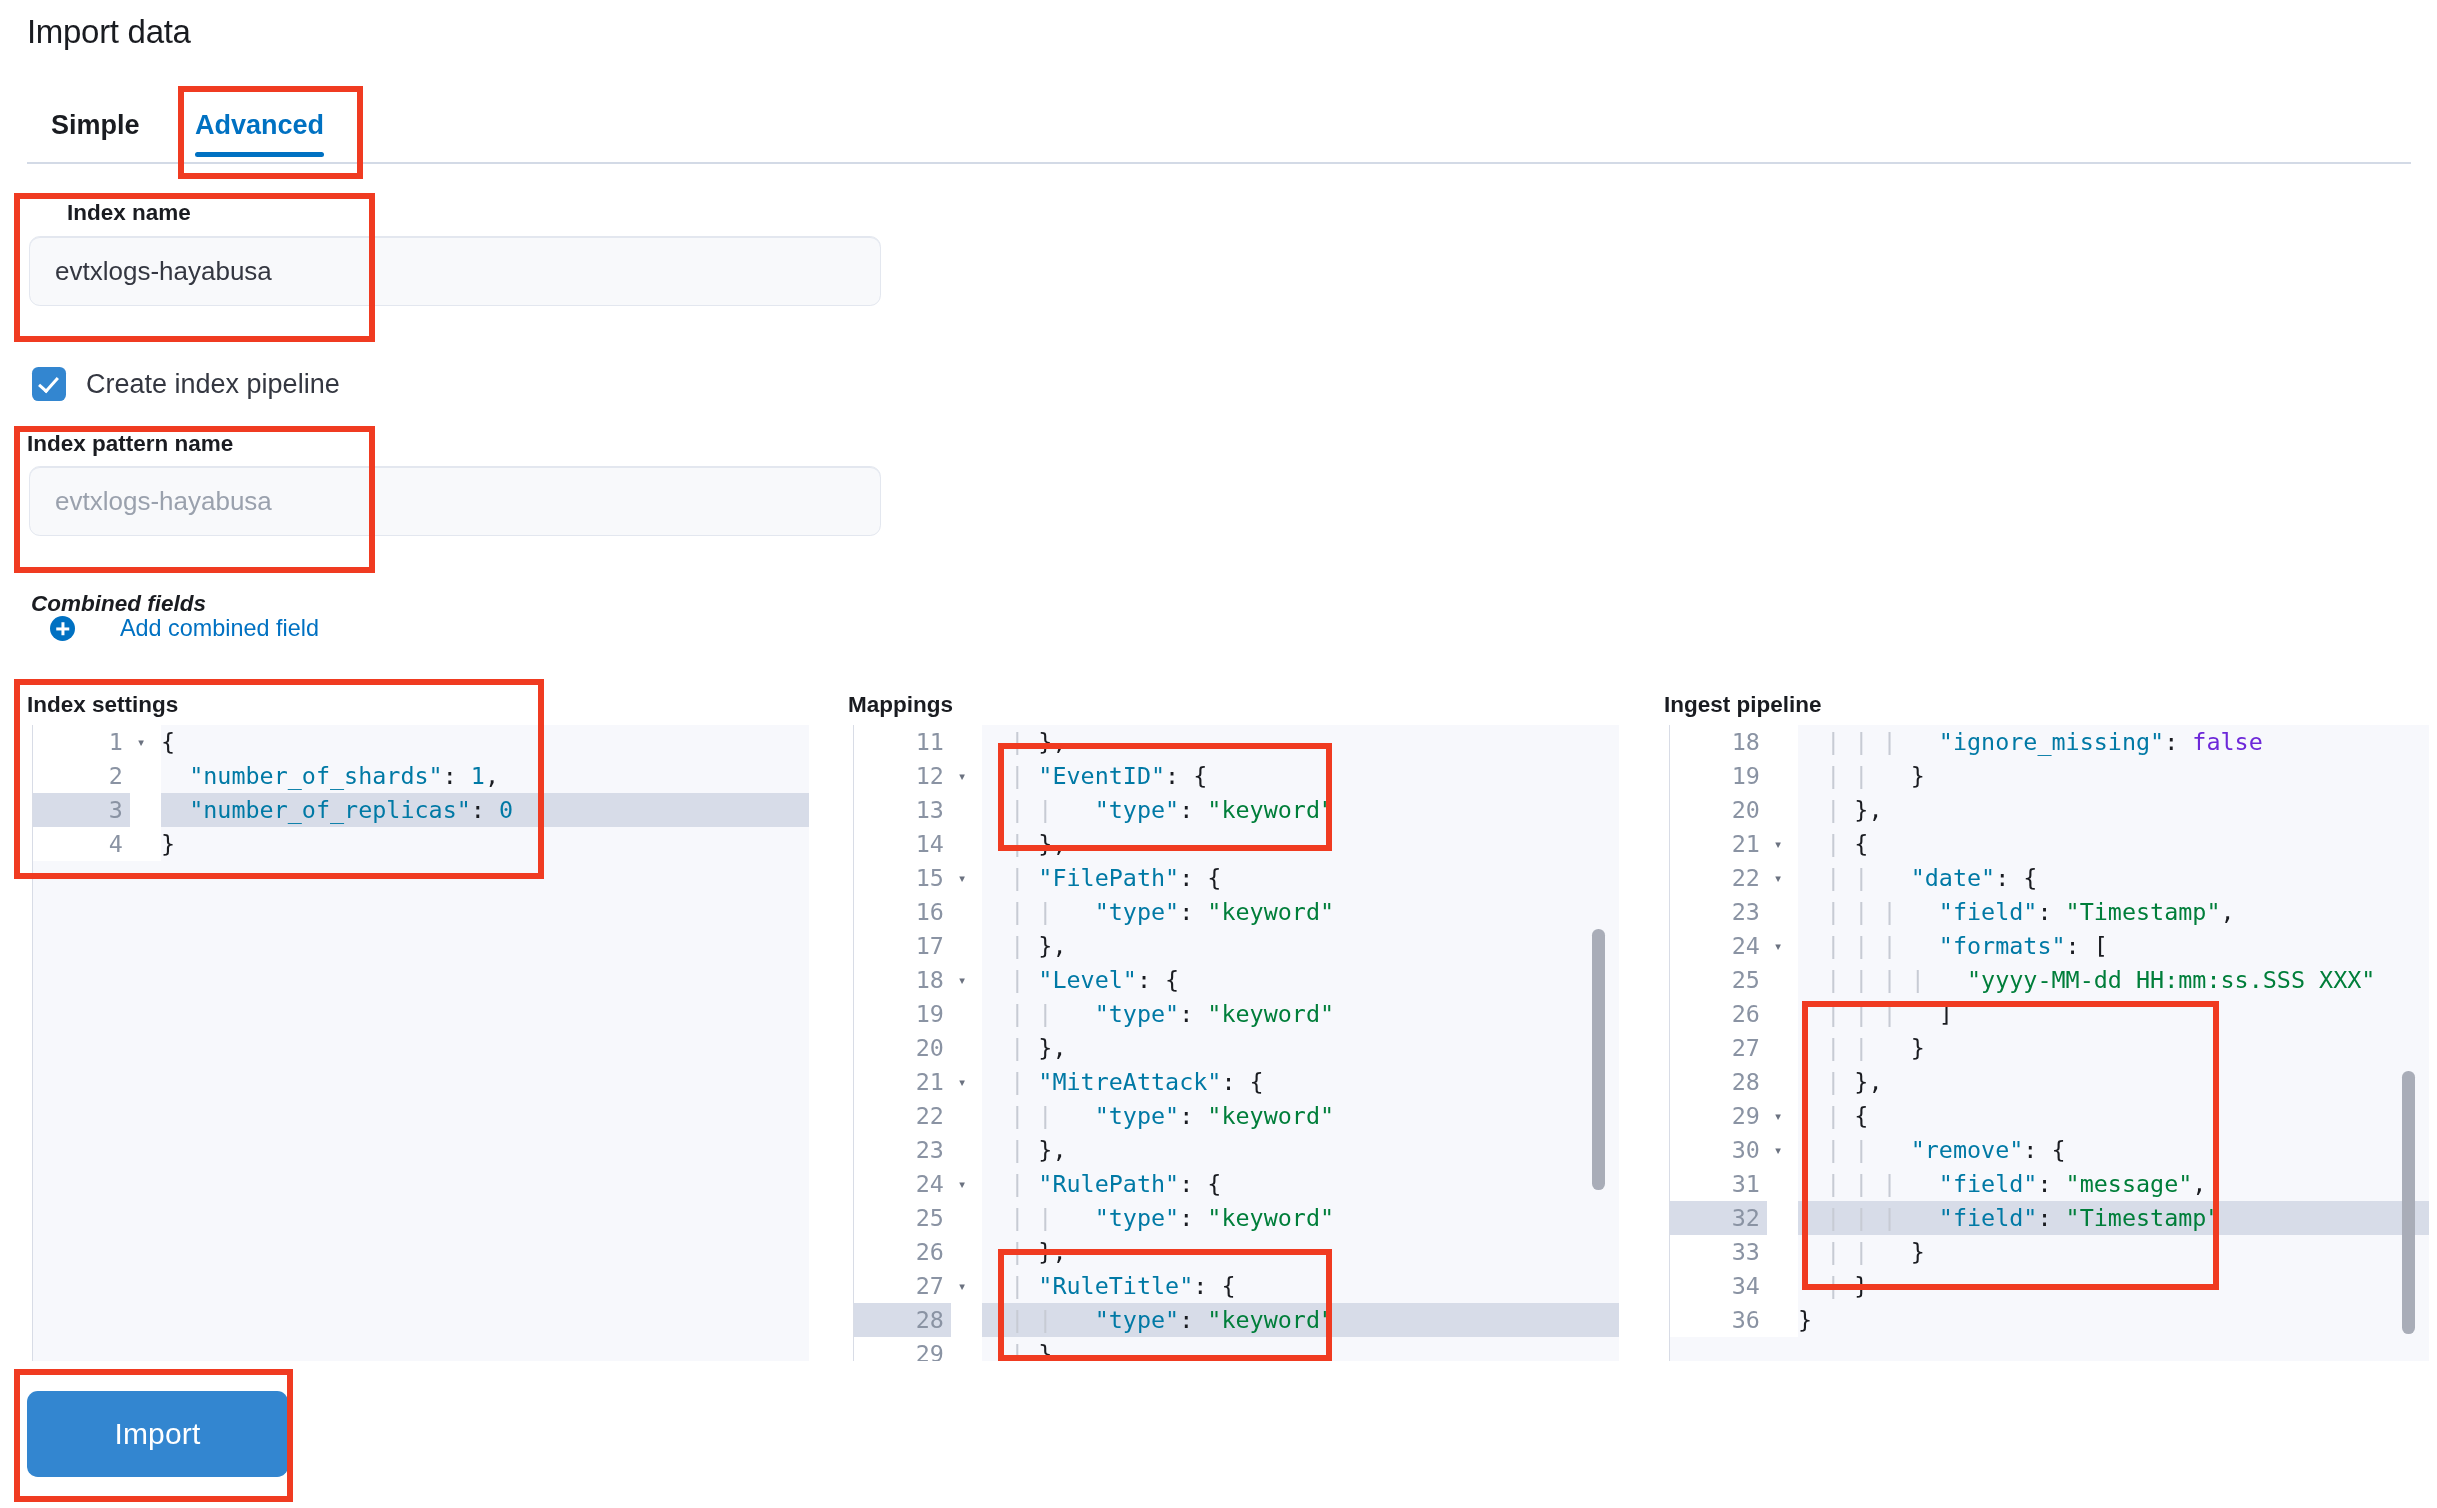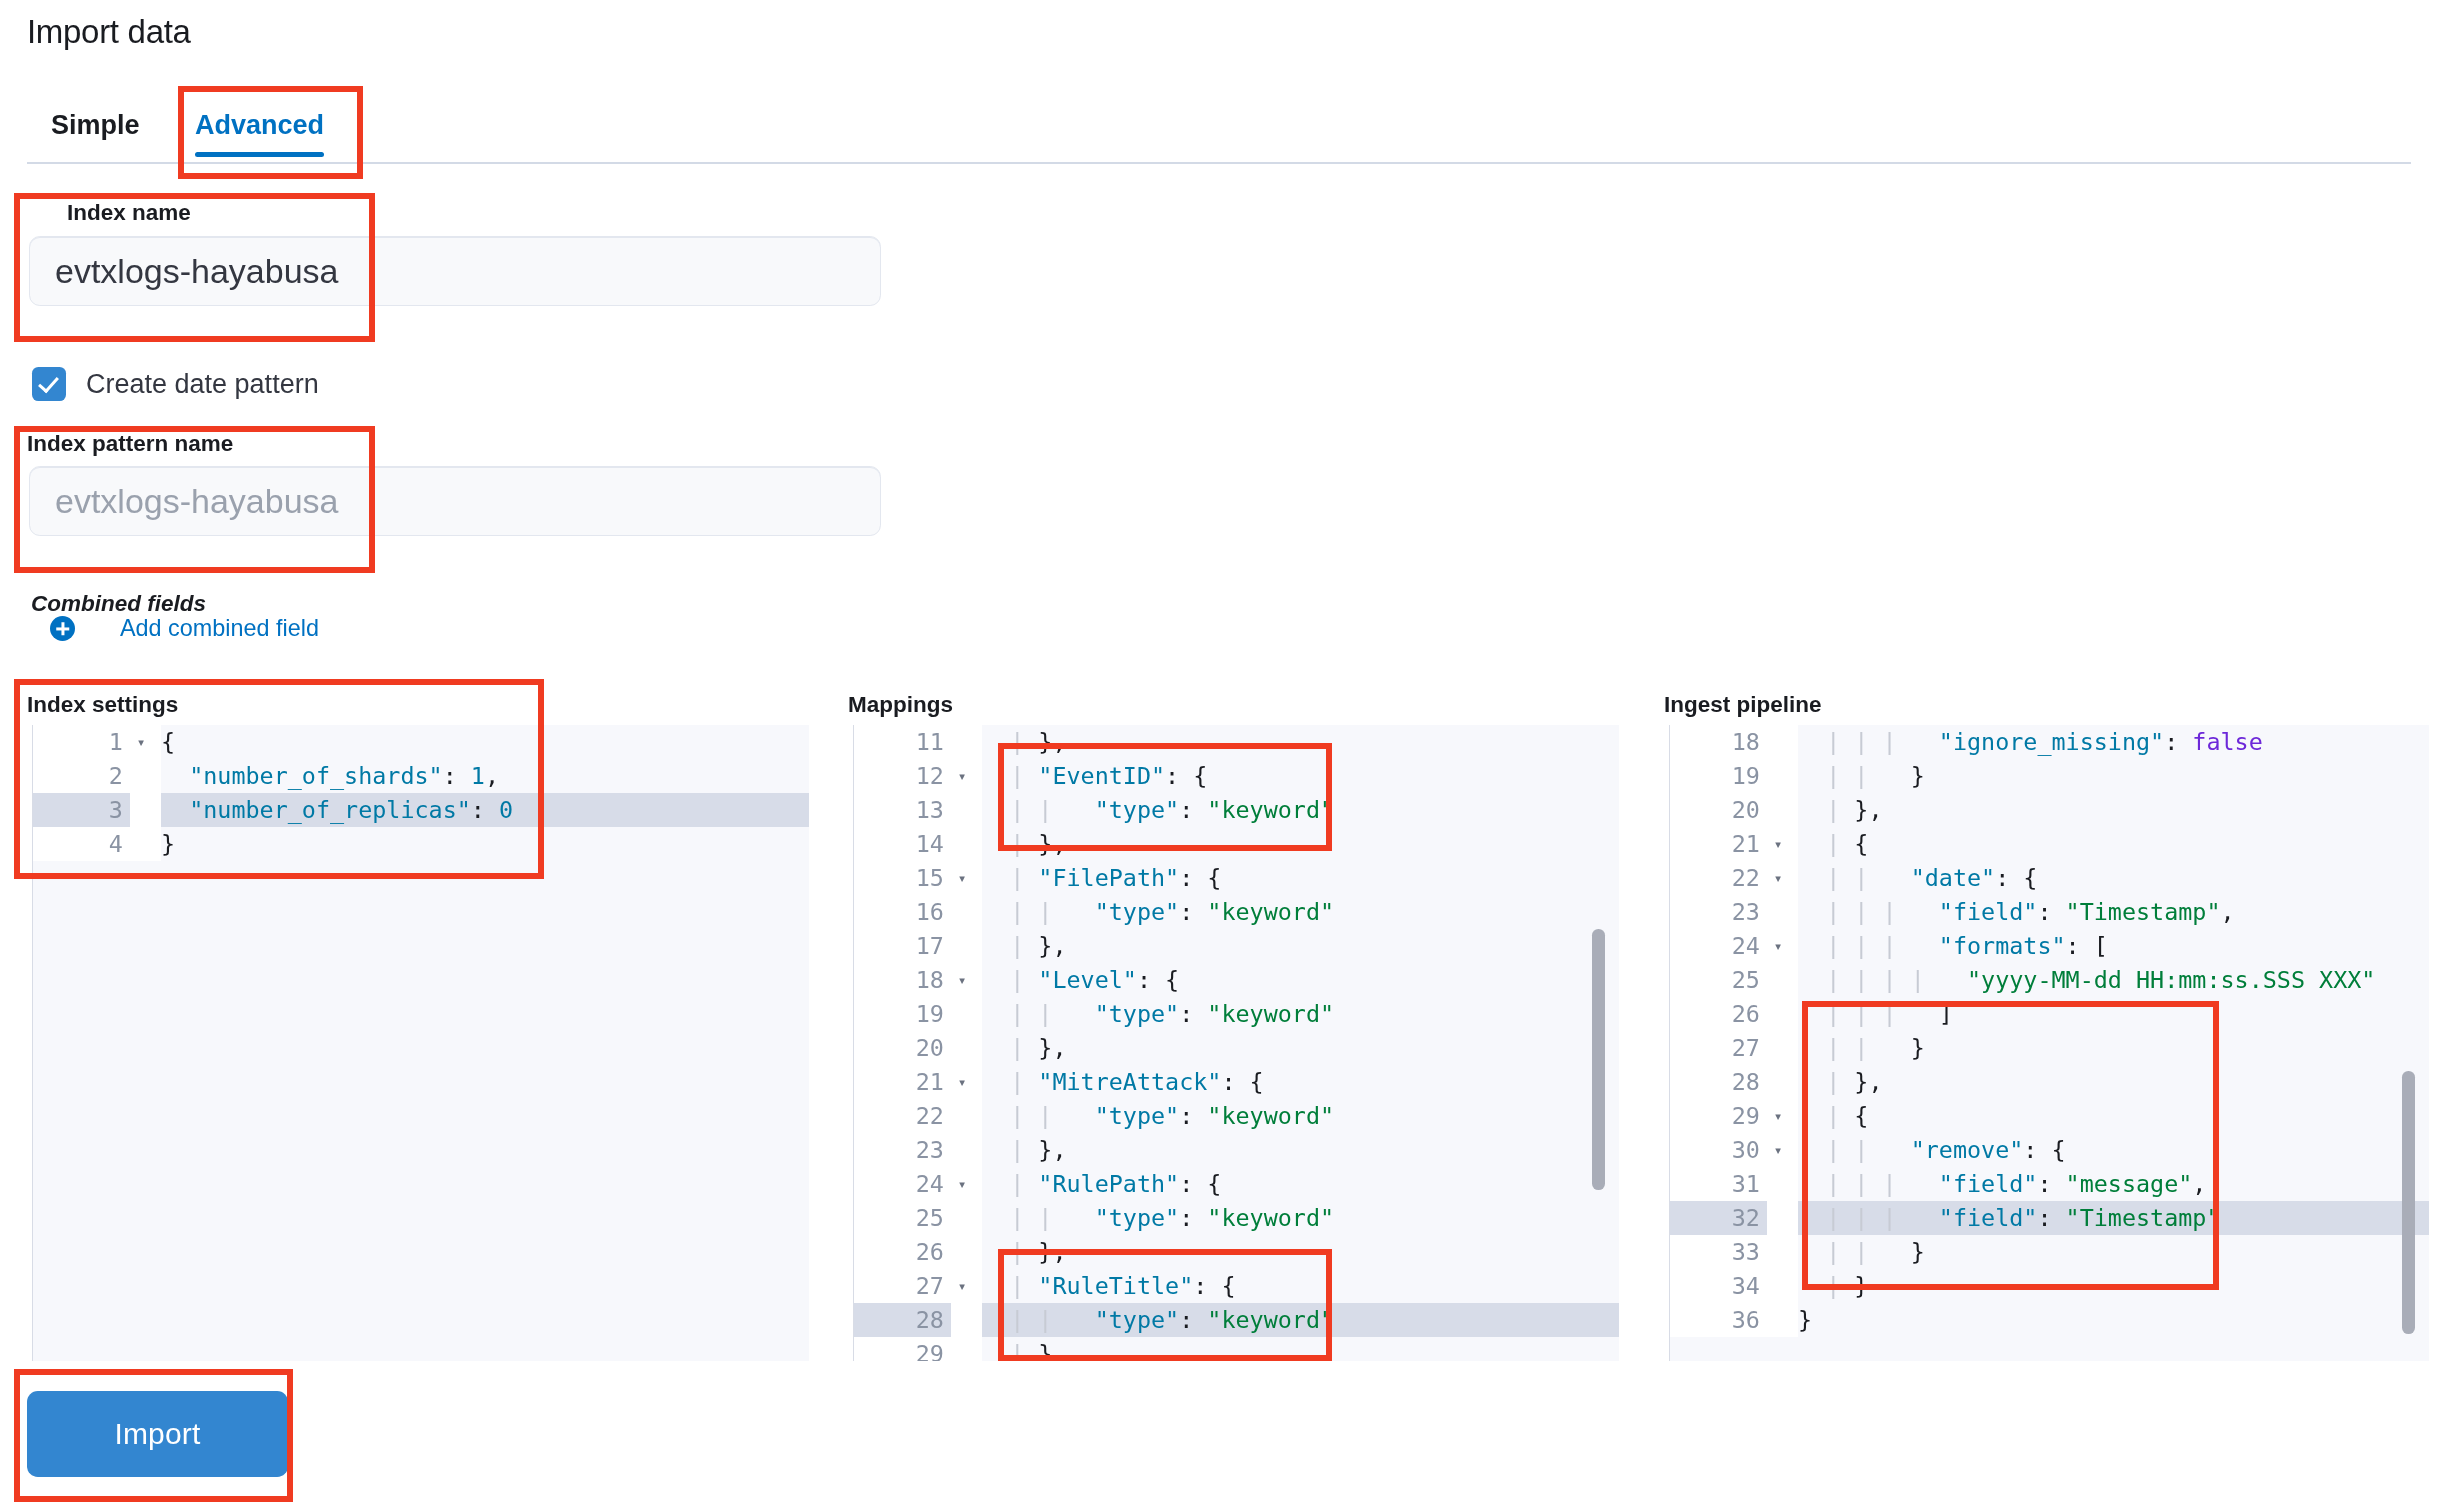--- a/index.html
+++ b/index.html
@@ -82,21 +82,21 @@
   .text-field {
     position: absolute;
     box-sizing: border-box;
     height: 70px;
     background: #f8f9fb;
     border: 0.9px solid #e3e7ef;
     border-radius: 10.8px;
     display: flex;
     align-items: center;
     padding: 0 25px;
-    font-size: 34px;
+    font-size: 26px;
     box-shadow: 0 0.9px 0 #e3e7ef inset;
   }
   .text-field .val { color: #343741; }
   .text-field .ph  { color: #9aa1ad; }
 
   
   #create-index-pattern-row {
     position: absolute;
     left: 32px;
     top: 367px;
@@ -274,21 +274,21 @@
 </div>
 <div id="tab-rule"></div>
 
 <div class="form-label" style="left:27px; top:200px;margin-left:40px;">Index name</div>
 <div class="text-field" style="left:29px; top:236px; width:852px;">
   <span class="val">evtxlogs-hayabusa</span>
 </div>
 
 <div id="create-index-pattern-row">
   <span class="cbx"></span>
-  <span id="create-index-pattern-label">Create date pattern</span>
+  <span id="create-index-pattern-label">Create index pipeline</span>
 </div>
 
 <div class="form-label" style="left:27px; top:431px;">Index pattern name</div>
 <div class="text-field" style="left:29px; top:466px; width:852px;">
   <span class="ph">evtxlogs-hayabusa</span>
 </div>
 
 <div id="combined-fields-label">Combined fields</div>
 <div id="add-combined-field">
   <span class="plus-icon"></span>

